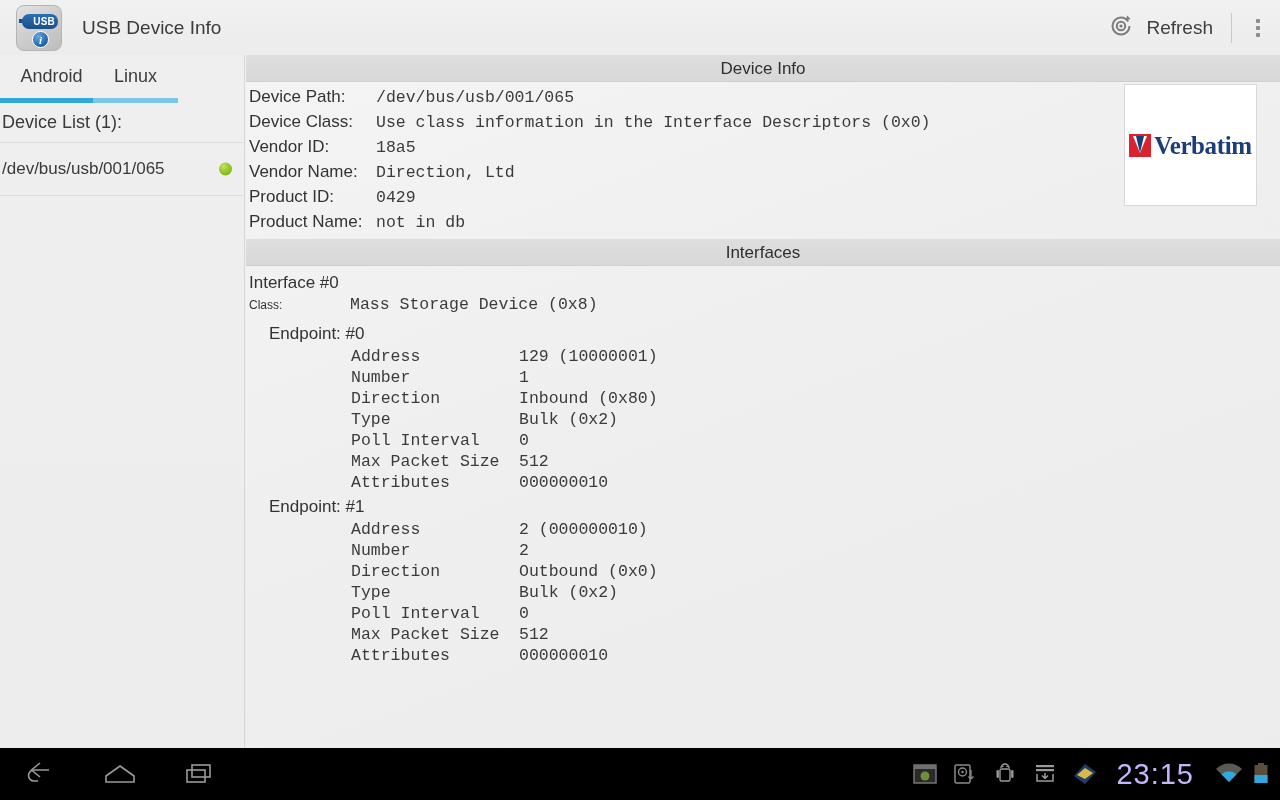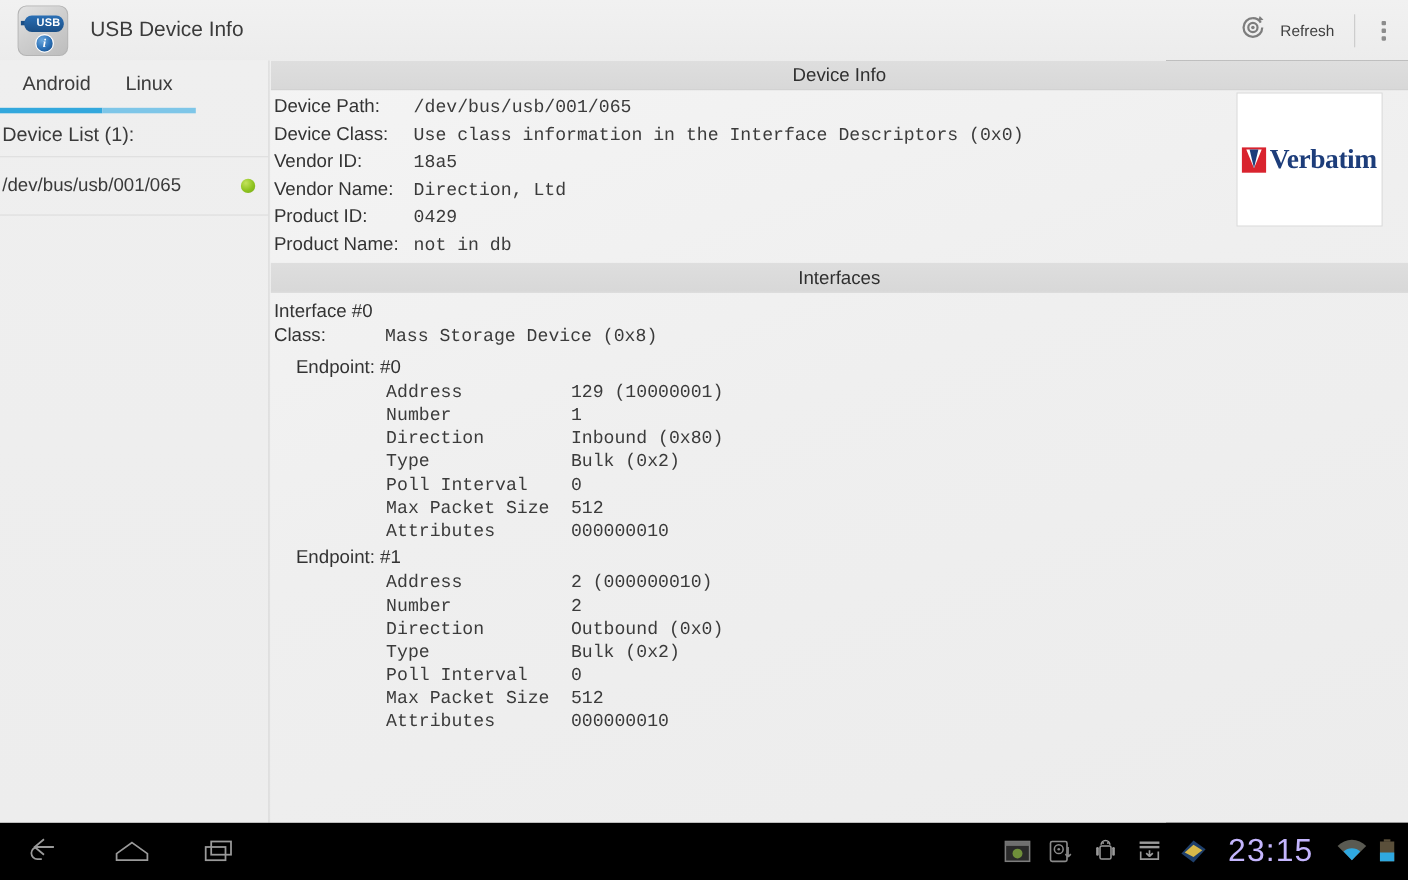--- a/index.html
+++ b/index.html
@@ -68,21 +68,21 @@
     font-family: "Liberation Sans", sans-serif;
   }
   .ab-right {
     margin-left: auto;
     display: flex; align-items: center; height: 55px;
   }
   .refresh-btn {
     display: flex; align-items: center; gap: 12px;
     padding: 0 14px; height: 55px; cursor: pointer;
   }
-  .refresh-label { font-size: 14px; color: #3f3f3f; }
+  .refresh-label { font-size: 19px; color: #3f3f3f; }
   .ab-divider {
     width: 1px; height: 30px; background: #c9c9c9;
     margin: 0 4px;
   }
   .overflow-btn {
     width: 44px; height: 55px;
     display: flex; flex-direction: column;
     align-items: center; justify-content: center;
     gap: 3px; cursor: pointer;
   }
@@ -207,21 +207,21 @@
 
   
   .iface-block { padding: 4px 0 0 3px; }
   .iface-title {
     font-size: 17px; color: #333333;
     height: 25px; line-height: 25px;
   }
   .iface-class-row {
     display: flex; align-items: baseline; height: 26px;
   }
-  .iface-class-key { width: 101px; font-size: 17px; color: #333; }
+  .iface-class-key { width: 101px; font-size: 12px; color: #333; }
   .iface-class-val {
     font-family: "Liberation Mono", monospace;
     font-size: 16.5px; color: #3b3b3b;
   }
   .endpoint-title {
     font-size: 17px; color: #333333;
     height: 26px; line-height: 26px;
     padding-left: 20px;
   }
   .ep-row {

